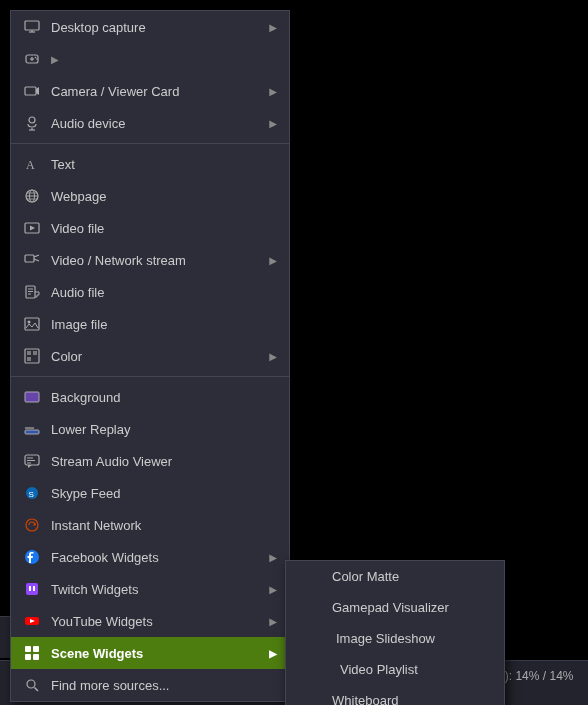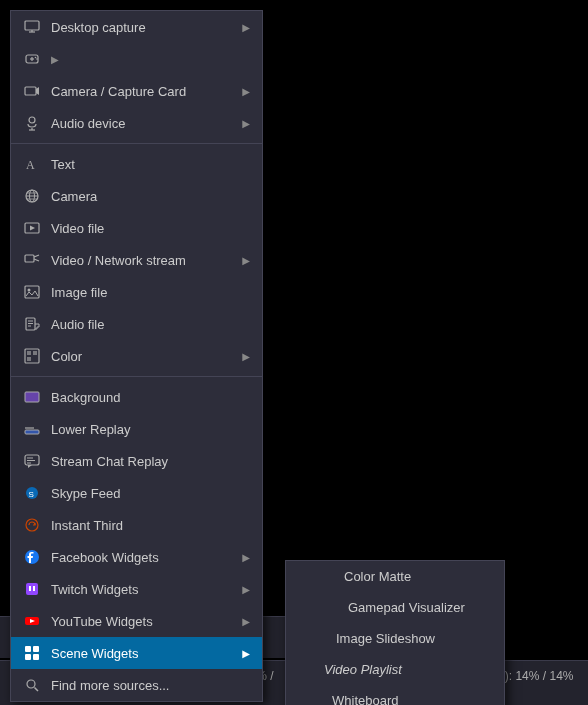--- a/index.html
+++ b/index.html
@@ -44,40 +44,41 @@
       gap: 20px;
       color: #aaaaaa;
       font-size: 12px;
     }
 
     
     .context-menu {
       position: absolute;
       top: 10px;
       left: 10px;
-      width: 253px;
+      width: 280px;
       background: #2d2d3a;
       border: 1px solid #444455;
       box-shadow: 3px 3px 10px rgba(0,0,0,0.7);
       z-index: 10;
     }
 
     .menu-item {
       display: flex;
       align-items: center;
       padding: 7px 12px;
       cursor: pointer;
       position: relative;
       gap: 10px;
     }
 
     .menu-item.active,
     .menu-item.highlighted {
-      background: #0369a1;
+      background: #4d7c0f;
       color: #ffffff;
+      font-weight: bold;
     }
 
     .menu-item .item-icon {
       width: 18px;
       height: 18px;
       display: flex;
       align-items: center;
       justify-content: center;
       flex-shrink: 0;
       color: #aaaaaa;
@@ -203,21 +204,21 @@
     <span class="arrow">▶</span>
   </div>
 
   <div class="menu-item">
     <div class="item-icon">
       <svg class="icon-svg" viewBox="0 0 16 16" fill="none">
           <rect x="1" y="4" width="11" height="8" rx="1" stroke="#aaaaaa" stroke-width="1.2"></rect>
           <polygon points="12,6 15,4 15,12 12,10" fill="#aaaaaa"></polygon>
         </svg>
     </div>
-    <span class="item-label">Camera / Capture Card</span>
+    <span class="item-label">Camera / Viewer Card</span>
     <span class="arrow">▶</span>
   </div>
 
   <div class="menu-item">
     <div class="item-icon">
       <svg class="icon-svg" viewBox="0 0 16 16" fill="none">
           <circle cx="8" cy="5" r="3" stroke="#aaaaaa" stroke-width="1.2"></circle>
           <path d="M4 9 C4 13 12 13 12 9" stroke="#aaaaaa" stroke-width="1.2" fill="none"></path>
           <line x1="8" y1="13" x2="8" y2="15" stroke="#aaaaaa" stroke-width="1.2"></line>
           <line x1="5" y1="15" x2="11" y2="15" stroke="#aaaaaa" stroke-width="1.2"></line>
@@ -241,21 +242,21 @@
   <div class="menu-item">
     <div class="item-icon">
       <svg class="icon-svg" viewBox="0 0 16 16" fill="none">
           <circle cx="8" cy="8" r="6" stroke="#aaaaaa" stroke-width="1.2"></circle>
           <ellipse cx="8" cy="8" rx="2.5" ry="6" stroke="#aaaaaa" stroke-width="1"></ellipse>
           <line x1="2" y1="8" x2="14" y2="8" stroke="#aaaaaa" stroke-width="1"></line>
           <line x1="3" y1="5" x2="13" y2="5" stroke="#aaaaaa" stroke-width="0.8"></line>
           <line x1="3" y1="11" x2="13" y2="11" stroke="#aaaaaa" stroke-width="0.8"></line>
         </svg>
     </div>
-    <span class="item-label">Camera</span>
+    <span class="item-label">Webpage</span>
   </div>
 
   <div class="menu-item">
     <div class="item-icon">
       <svg class="icon-svg" viewBox="0 0 16 16" fill="none">
           <rect x="1" y="3" width="14" height="10" rx="1" stroke="#aaaaaa" stroke-width="1.2"></rect>
           <polygon points="6,5.5 6,10.5 11,8" fill="#aaaaaa"></polygon>
         </svg>
     </div>
     <span class="item-label">Video file</span>
@@ -264,49 +265,49 @@
   <div class="menu-item">
     <div class="item-icon">
       <svg class="icon-svg" viewBox="0 0 16 16" fill="none">
           <rect x="1" y="3" width="9" height="7" rx="1" stroke="#aaaaaa" stroke-width="1.2"></rect>
           <line x1="10" y1="5" x2="15" y2="3" stroke="#aaaaaa" stroke-width="1.2"></line>
           <line x1="10" y1="7" x2="15" y2="9" stroke="#aaaaaa" stroke-width="1.2"></line>
         </svg>
     </div>
     <span class="item-label">Video / Network stream</span>
     <span class="arrow">▶</span>
-  </div>
-
-  <div class="menu-item">
-    <div class="item-icon">
-      <svg class="icon-svg" viewBox="0 0 16 16" fill="none">
-          <rect x="1" y="2" width="14" height="12" rx="1" stroke="#aaaaaa" stroke-width="1.2"></rect>
-          <circle cx="5" cy="6" r="1.5" fill="#aaaaaa"></circle>
-          <polyline points="2,12 5,8 8,11 11,7 14,12" stroke="#aaaaaa" stroke-width="1" fill="none"></polyline>
-        </svg>
-    </div>
-    <span class="item-label">Image file</span>
   </div>
 
   <div class="menu-item">
     <div class="item-icon">
       <svg class="icon-svg" viewBox="0 0 16 16" fill="none">
           <rect x="2" y="2" width="9" height="12" rx="1" stroke="#aaaaaa" stroke-width="1.2"></rect>
           <line x1="4" y1="5" x2="9" y2="5" stroke="#aaaaaa" stroke-width="1"></line>
           <line x1="4" y1="7.5" x2="9" y2="7.5" stroke="#aaaaaa" stroke-width="1"></line>
           <line x1="4" y1="10" x2="7" y2="10" stroke="#aaaaaa" stroke-width="1"></line>
           <path d="M11 8 L15 8 L15 11 L13 11 L13 13 L11 13" stroke="#aaaaaa" stroke-width="1" fill="none"></path>
         </svg>
     </div>
     <span class="item-label">Audio file</span>
   </div>
 
   <div class="menu-item">
     <div class="item-icon">
       <svg class="icon-svg" viewBox="0 0 16 16" fill="none">
+          <rect x="1" y="2" width="14" height="12" rx="1" stroke="#aaaaaa" stroke-width="1.2"></rect>
+          <circle cx="5" cy="6" r="1.5" fill="#aaaaaa"></circle>
+          <polyline points="2,12 5,8 8,11 11,7 14,12" stroke="#aaaaaa" stroke-width="1" fill="none"></polyline>
+        </svg>
+    </div>
+    <span class="item-label">Image file</span>
+  </div>
+
+  <div class="menu-item">
+    <div class="item-icon">
+      <svg class="icon-svg" viewBox="0 0 16 16" fill="none">
           <rect x="1" y="1" width="14" height="14" rx="1" stroke="#aaaaaa" stroke-width="1.2"></rect>
           <rect x="3" y="3" width="4" height="4" fill="#aaaaaa" opacity="0.6"></rect>
           <rect x="9" y="3" width="4" height="4" fill="#aaaaaa" opacity="0.6"></rect>
           <rect x="3" y="9" width="4" height="4" fill="#aaaaaa" opacity="0.6"></rect>
         </svg>
     </div>
     <span class="item-label">Color</span>
     <span class="arrow">▶</span>
   </div>
 
@@ -334,42 +335,42 @@
   <div class="menu-item">
     <div class="item-icon">
       <svg class="icon-svg" viewBox="0 0 16 16" fill="none">
           <rect x="1" y="2" width="14" height="10" rx="2" stroke="#aaaaaa" stroke-width="1.2"></rect>
           <line x1="3" y1="5" x2="9" y2="5" stroke="#aaaaaa" stroke-width="1"></line>
           <line x1="3" y1="7.5" x2="11" y2="7.5" stroke="#aaaaaa" stroke-width="1"></line>
           <line x1="3" y1="10" x2="7" y2="10" stroke="#aaaaaa" stroke-width="1"></line>
           <polygon points="4,12 4,15 8,12" fill="#aaaaaa"></polygon>
         </svg>
     </div>
-    <span class="item-label">Stream Chat Replay</span>
+    <span class="item-label">Stream Audio Viewer</span>
   </div>
 
   <div class="menu-item">
     <div class="item-icon">
       <svg class="icon-svg" viewBox="0 0 16 16" fill="none">
           <circle cx="8" cy="8" r="6" fill="#0078d4" opacity="0.8"></circle>
           <text x="4.5" y="12" font-size="8" fill="white" font-family="Arial">S</text>
         </svg>
     </div>
     <span class="item-label">Skype Feed</span>
   </div>
 
   <div class="menu-item">
     <div class="item-icon">
       <svg class="icon-svg" viewBox="0 0 16 16" fill="none">
           <circle cx="8" cy="8" r="6" stroke="#cc4400" stroke-width="1.2"></circle>
           <path d="M5 8 A3 3 0 0 1 11 8" stroke="#cc4400" stroke-width="1.2"></path>
           <polyline points="11,6 11,8 9,8" stroke="#cc4400" stroke-width="1.2"></polyline>
         </svg>
     </div>
-    <span class="item-label">Instant Third</span>
+    <span class="item-label">Instant Network</span>
   </div>
 
   <div class="menu-item">
     <div class="item-icon">
       <svg class="icon-svg" viewBox="0 0 16 16" fill="none">
           <circle cx="8" cy="8" r="7" fill="#1877f2"></circle>
           <path d="M9.5 4.5 H8 C7.2 4.5 7 5 7 5.8 V7 H9 L8.7 9 H7 V14 H5 V9 H3.5 V7 H5 V5.5 C5 3.8 6 3 7.5 3 H9.5 Z" fill="white"></path>
         </svg>
     </div>
     <span class="item-label">Facebook Widgets</span>
@@ -426,51 +427,51 @@
 
 <div class="sub-menu">
 
   <div class="menu-item">
     <div class="sub-menu-icon grid-icon-sm">
       <span style="background:#aaa"></span>
         <span style="background:#aaa"></span>
         <span style="background:#aaa"></span>
         <span style="background:#aaa"></span>
     </div>
-    <span style="margin-left:20px;" class="item-label">Color Matte</span>
+    <span style="margin-left:8px;" class="item-label">Color Matte</span>
   </div>
 
   <div class="menu-item">
     <div class="sub-menu-icon grid-icon-sm">
       <span style="background:#aaa"></span>
         <span style="background:#aaa"></span>
         <span style="background:#aaa"></span>
         <span style="background:#aaa"></span>
     </div>
-    <span style="margin-left:24px;" class="item-label">Gamepad Visualizer</span>
+    <span style="margin-left:8px;" class="item-label">Gamepad Visualizer</span>
   </div>
 
   <div class="menu-item">
     <div class="sub-menu-icon grid-icon-sm">
       <span style="background:#aaa"></span>
         <span style="background:#aaa"></span>
         <span style="background:#aaa"></span>
         <span style="background:#aaa"></span>
     </div>
     <span style="margin-left:12px;" class="item-label">Image Slideshow</span>
   </div>
 
   <div class="menu-item">
     <div class="sub-menu-icon grid-icon-sm">
       <span style="background:#aaa"></span>
         <span style="background:#aaa"></span>
         <span style="background:#aaa"></span>
         <span style="background:#aaa"></span>
     </div>
-    <span style="margin-left:0;font-style:italic;" class="item-label">Video Playlist</span>
+    <span style="margin-left:16px;" class="item-label">Video Playlist</span>
   </div>
 
   <div class="menu-item">
     <div class="sub-menu-icon grid-icon-sm">
       <span style="background:#aaa"></span>
         <span style="background:#aaa"></span>
         <span style="background:#aaa"></span>
         <span style="background:#aaa"></span>
     </div>
     <span style="margin-left:8px;" class="item-label">Whiteboard</span>

